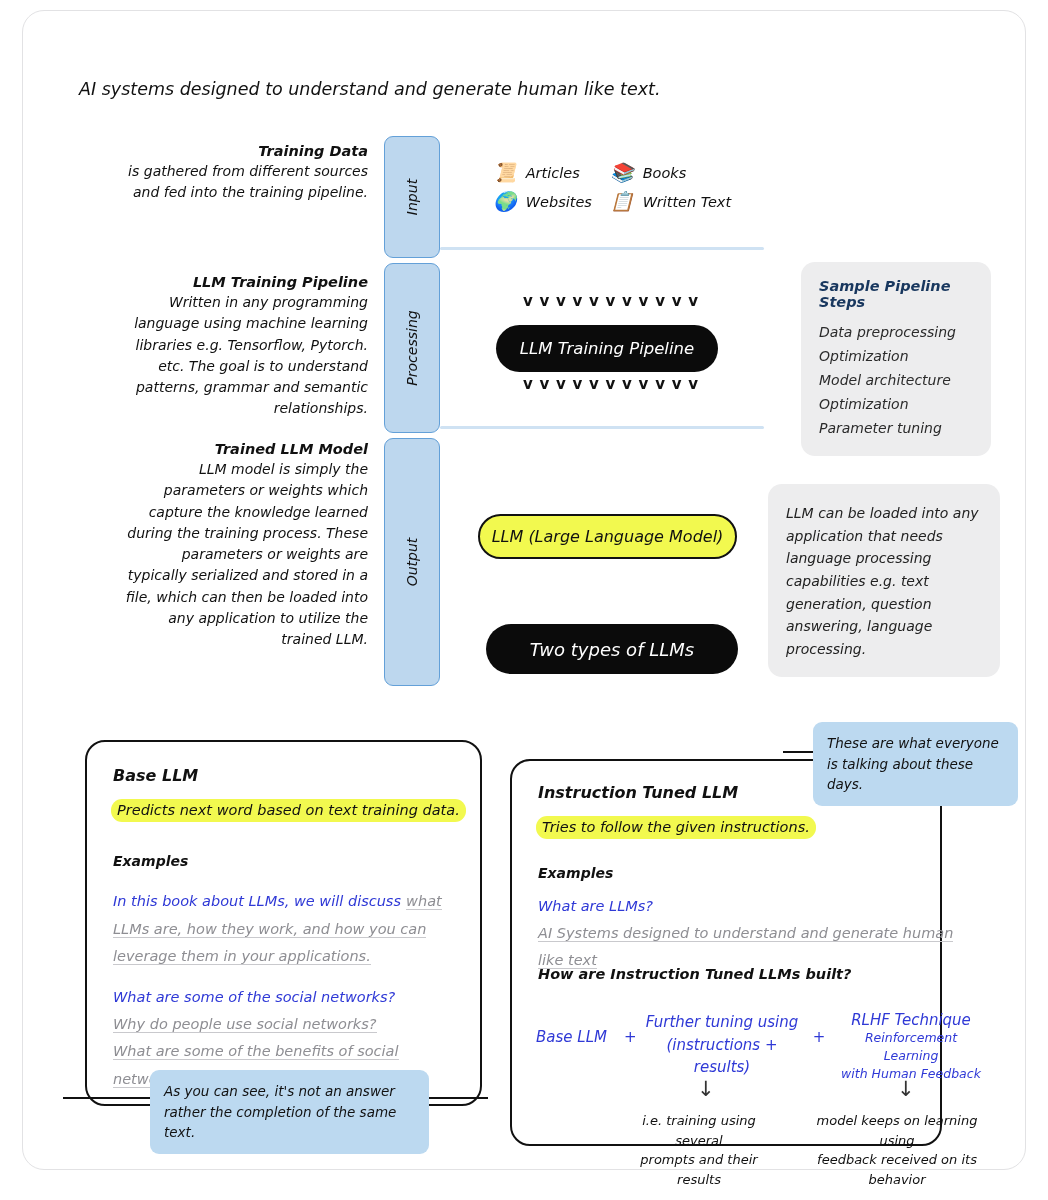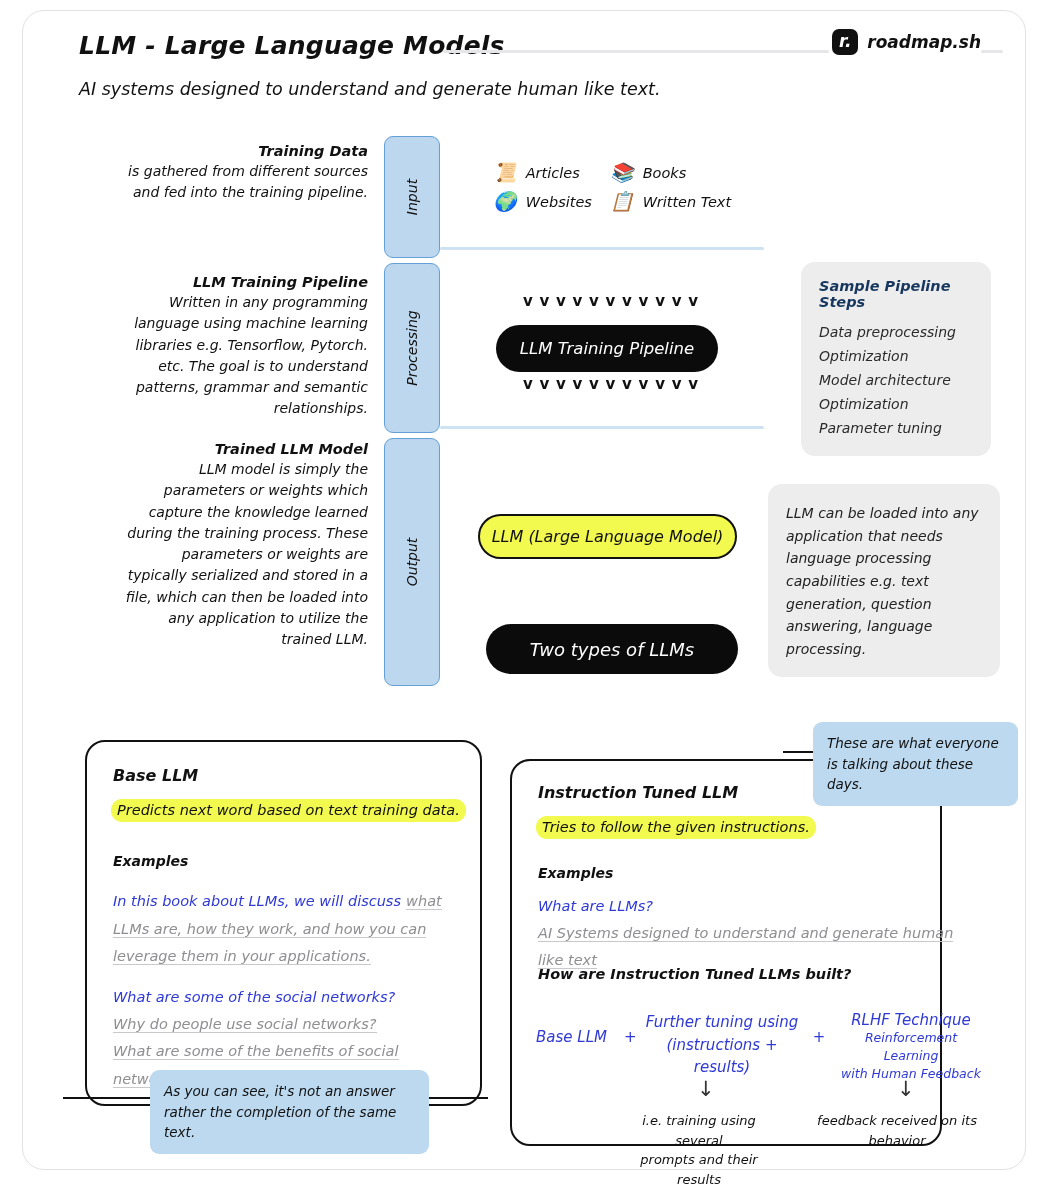--- a/index.html
+++ b/index.html
@@ -265,29 +265,20 @@
   .small-note {
     font-size: 13px; font-style: italic; color: #111; line-height: 1.5;
     text-align: center;
   }
 </style>
 </head>
 <body>
 
 <div id="page">
 
-  <div id="header">
-    <div id="title">LLM - Large Language Models</div>
-    <div id="header-rule"></div>
-    <div id="header-rule2"></div>
-    <div id="brand">
-      <div id="brand-mark">r.</div>
-      <div id="brand-name">roadmap.sh</div>
-    </div>
-  </div>
 
   <div id="subtitle">AI systems designed to understand and generate human like text.</div>
 
   <div class="row-label-col" style="top:132px;">
     <div class="row-head">Training Data</div>
     <div class="row-body">is gathered from different sources and fed into the training pipeline.</div>
   </div>
 
   <div class="row-label-col" style="top:263px;">
     <div class="row-head">LLM Training Pipeline</div>
@@ -423,20 +414,21 @@
     </div>
 
     <div class="arrow-dn" style="position:absolute; left:185px; top:318px;">↓</div>
     <div class="arrow-dn" style="position:absolute; left:385px; top:318px;">↓</div>
 
     <div class="small-note" style="position:absolute; left:108px; top:350px; width:158px;">
       <div>i.e. training using several</div>
       <div>prompts and their results</div>
     </div>
     <div class="small-note" style="position:absolute; left:290px; top:350px; width:190px;">
+      <div>model keeps on learning using</div>
       <div>feedback received on its behavior</div>
     </div>
   </div>
 
   <div class="leader" style="left:760px; top:740px; width:34px; height:2px;"></div>
   <div class="leader" style="left:955px; top:755px; width:2px; height:30px;"></div>
   <div class="callout" id="callout-top">These are what everyone is talking about these days.</div>
 
 </div>
 

